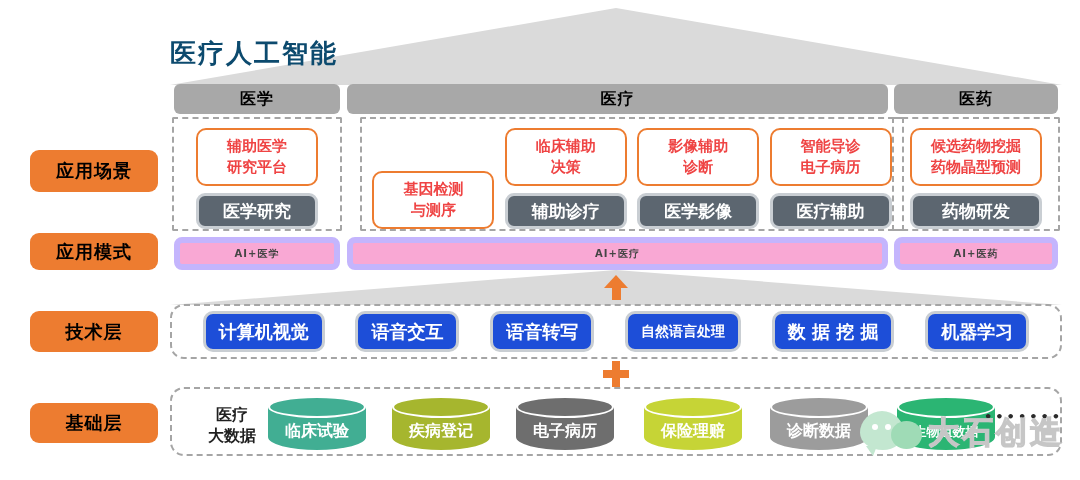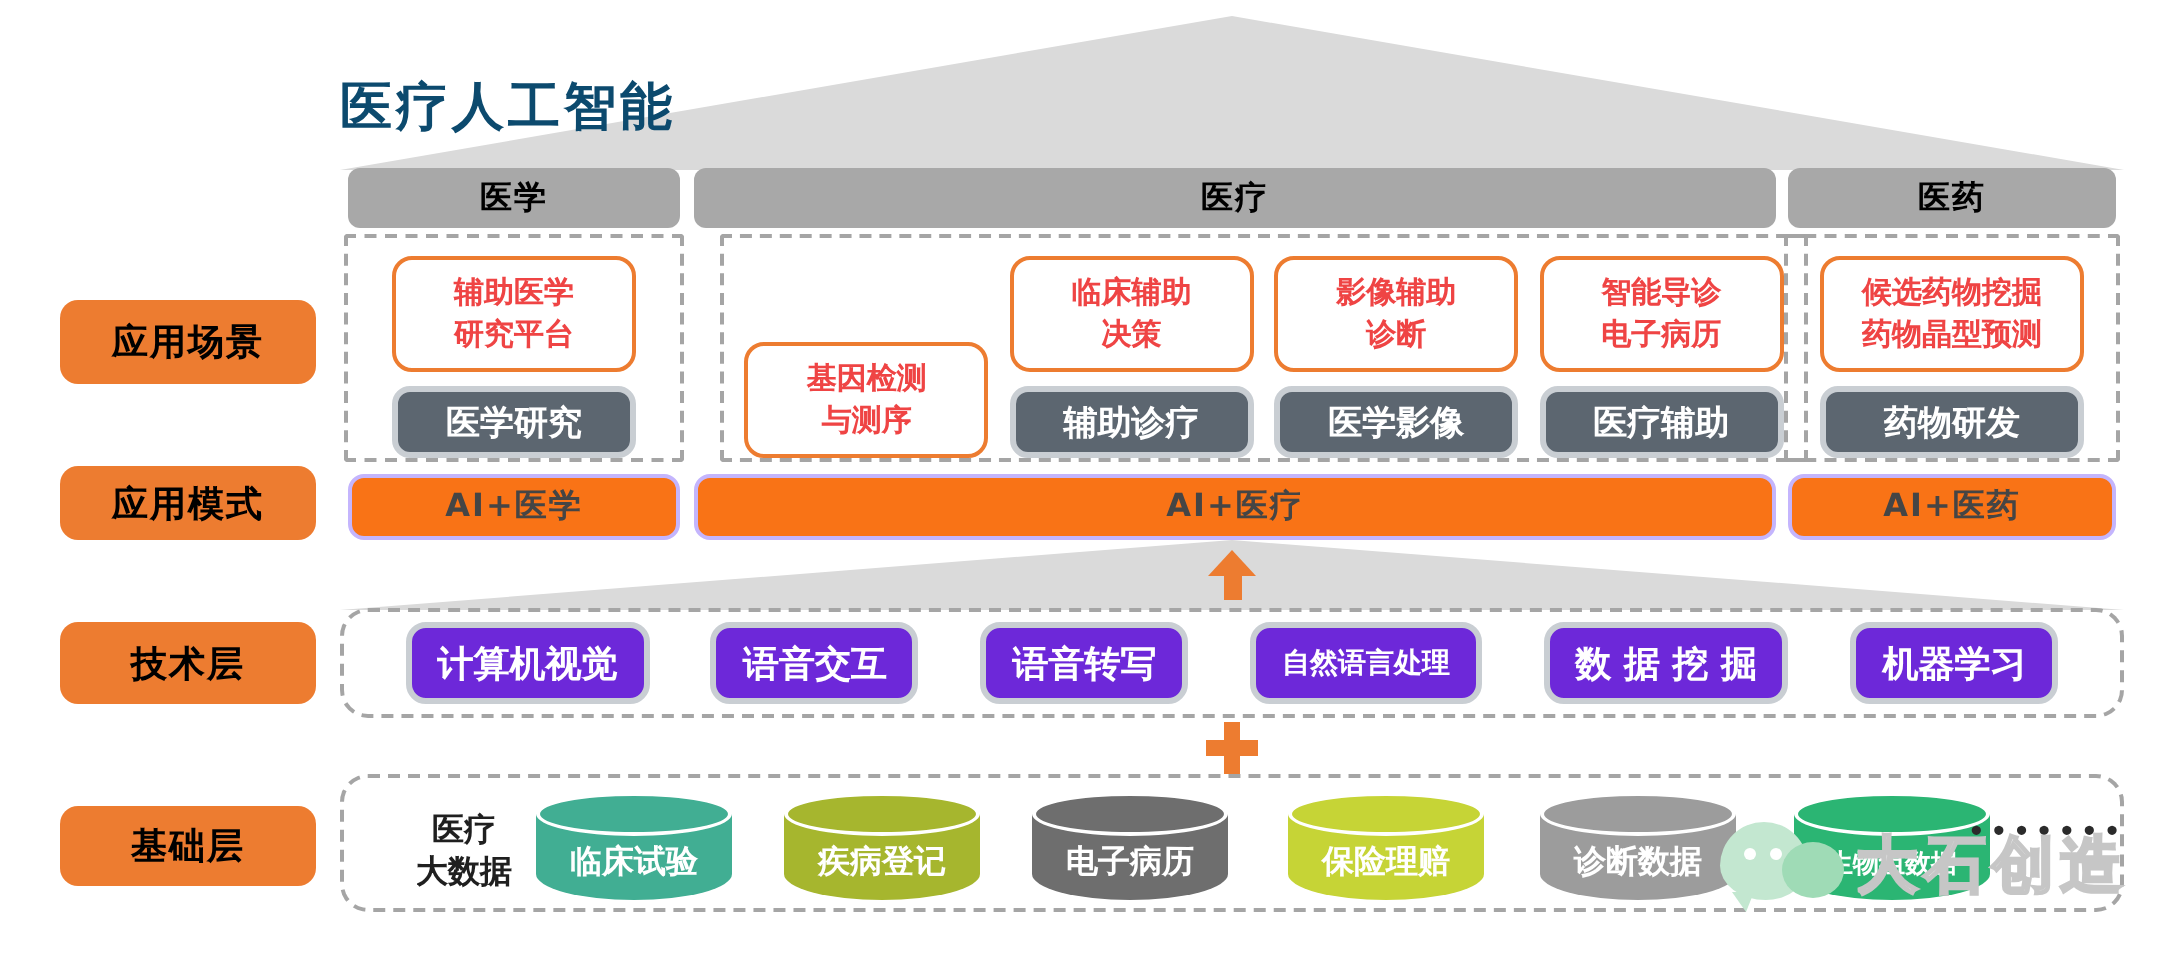--- a/index.html
+++ b/index.html
@@ -22,35 +22,35 @@
   #panel-a{left:172px;width:170px;} #panel-b{left:360px;width:544px;align-items:flex-end;} #panel-c{left:892px;width:168px;}
   .group{display:flex;flex-direction:column;align-items:center;gap:7px;width:122px;}
   #panel-c .group{width:132px;}
   .scenario-box{width:100%;box-sizing:border-box;height:58px;background:#fff;border:2.5px solid #ED7C30;
     border-radius:10px;display:flex;align-items:center;justify-content:center;text-align:center;
     font-size:15px;font-weight:bold;color:#ef4444;white-space:pre-line;line-height:1.4;}
   .solution-box{width:100%;box-sizing:border-box;height:36px;background:#5C6670;border:3px solid #C9CED3;
     border-radius:9px;color:#fff;font-weight:bold;font-size:17px;display:flex;align-items:center;justify-content:center;}
   .solution-box.small{font-size:13px;}
   
-  .mode-box{position:absolute;top:237px;height:33px;background:#f97316;border:2px solid #c4b5fd;border-radius:8px;
+  .mode-box{position:absolute;top:237px;height:33px;background:#f9a8d4;border:6px solid #c4b5fd;border-radius:8px;
     box-sizing:border-box;display:flex;align-items:center;justify-content:center;
-    font-weight:bold;font-size:16px;color:#454545;letter-spacing:1px;}
+    font-weight:bold;font-size:10px;color:#454545;letter-spacing:1px;}
   #mode-a{left:174px;width:166px;} #mode-b{left:347px;width:541px;} #mode-c{left:894px;width:164px;}
   
   .tri2{position:absolute;left:170px;top:270px;width:892px;height:35px;background:#DADADA;
     clip-path:polygon(0 100%,50% 0,100% 100%);}
   .up-arrow{position:absolute;left:602px;top:275px;width:28px;}
   .up-arrow .head{width:0;height:0;margin:0 auto;border-left:12px solid transparent;
     border-right:12px solid transparent;border-bottom:13px solid #ED7C30;}
   .up-arrow .stem{width:9px;height:12px;margin:0 auto;background:#ED7C30;}
   
   .tech-panel{position:absolute;left:170px;top:304px;width:892px;height:55px;border:2px dashed #A5A5A5;
     border-radius:14px;box-sizing:border-box;display:flex;align-items:center;justify-content:space-evenly;}
-  .tech-box{height:41px;background:#6d28d9;border:3px solid #C9CED3;border-radius:10px;color:#fff;
+  .tech-box{height:41px;background:#1d4ed8;border:3px solid #C9CED3;border-radius:10px;color:#fff;
     font-weight:bold;font-size:18px;display:flex;align-items:center;justify-content:center;
     padding:0 13px;box-sizing:border-box;}
   .tech-box.small{font-size:14px;}
   
   .plus{position:absolute;left:603px;top:361px;width:26px;height:26px;}
   .plus::before{content:'';position:absolute;left:0;top:9px;width:26px;height:8px;background:#ED7C30;}
   .plus::after{content:'';position:absolute;left:9px;top:0;width:8px;height:26px;background:#ED7C30;}
   
   .base-panel{position:absolute;left:170px;top:387px;width:892px;height:69px;border:2px dashed #A5A5A5;
     border-radius:14px;box-sizing:border-box;}

